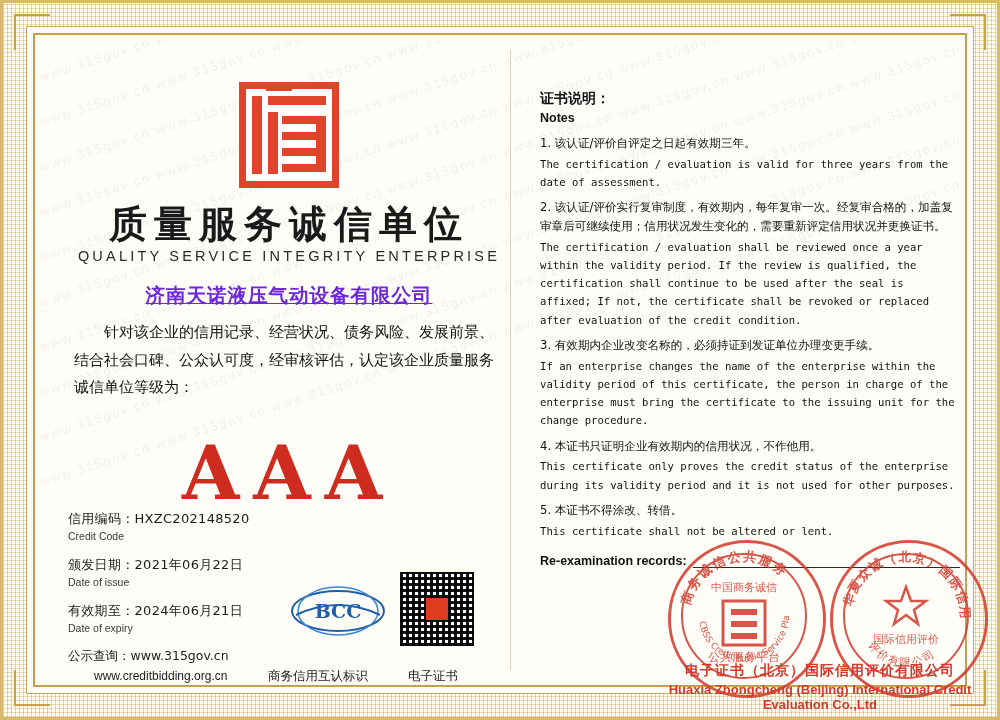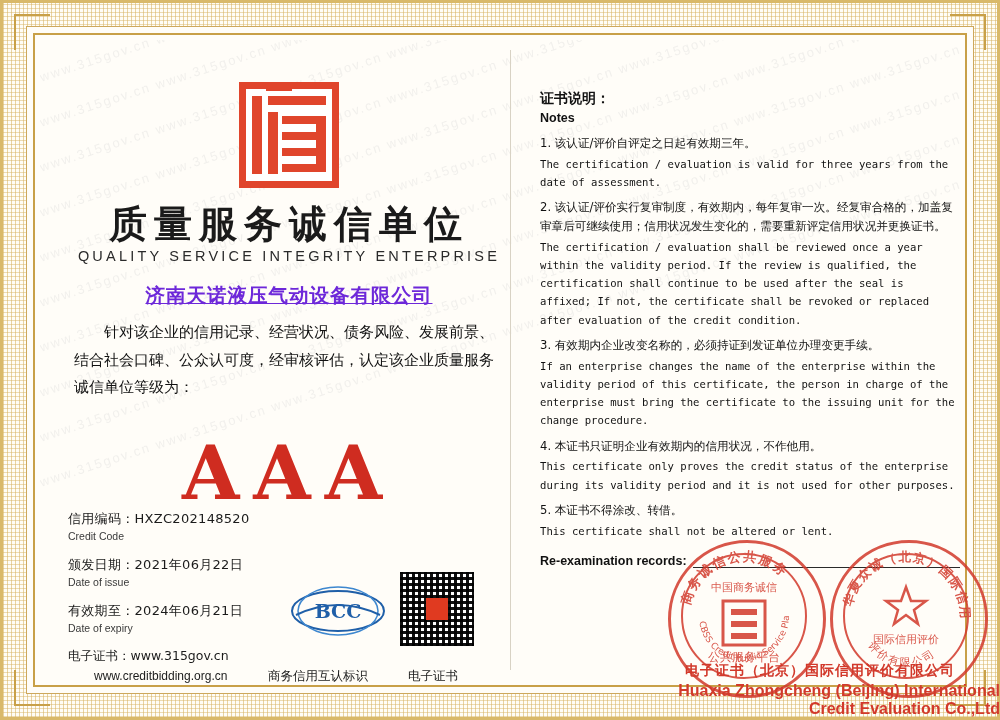--- a/index.html
+++ b/index.html
@@ -314,25 +314,24 @@
     z-index: 5;
   }
   .stamp-caption-cn {
     font-family: "DejaVu Sans", sans-serif;
     font-size: 14px;
     font-weight: bold;
     color: #d2392b;
     letter-spacing: 1px;
   }
   .stamp-caption-en {
-    font-size: 16px;
+    font-size: 13px;
     font-weight: bold;
     color: #d2392b;
     margin-top: 2px;
-    text-align: right;
   }
   .stamp-serial {
     position: absolute;
     left: 800px;
     top: 678px;
     font-family: "DejaVu Sans Mono", monospace;
     font-size: 11px;
     color: #d2392b;
     letter-spacing: 1px;
   }
@@ -409,21 +408,21 @@
         <div class="info-en">Date of issue</div>
       </div>
       <div class="info-row">
         <div class="info-cn">
           <span>有效期至：</span><span>2024年06月21日</span>
         </div>
         <div class="info-en">Date of expiry</div>
       </div>
       <div class="info-row">
         <div class="info-url">
-          <span>电子证书：</span><span>www.315gov.cn</span>
+          <span>公示查询：</span><span>www.315gov.cn</span>
         </div>
         <div class="info-url2">www.creditbidding.org.cn</div>
       </div>
     </div>
 
     <div class="bcc-logo">
       <svg width="96" height="52" viewBox="0 0 96 52">
         <ellipse cx="48" cy="26" rx="46" ry="20" fill="none" stroke="#1f5fa8" stroke-width="2"></ellipse>
         <ellipse cx="48" cy="26" rx="40" ry="24" fill="none" stroke="#3d87cf" stroke-width="1.5"></ellipse>
         <path d="M6 30 Q 48 10 90 30" fill="none" stroke="#1f5fa8" stroke-width="2"></path>

